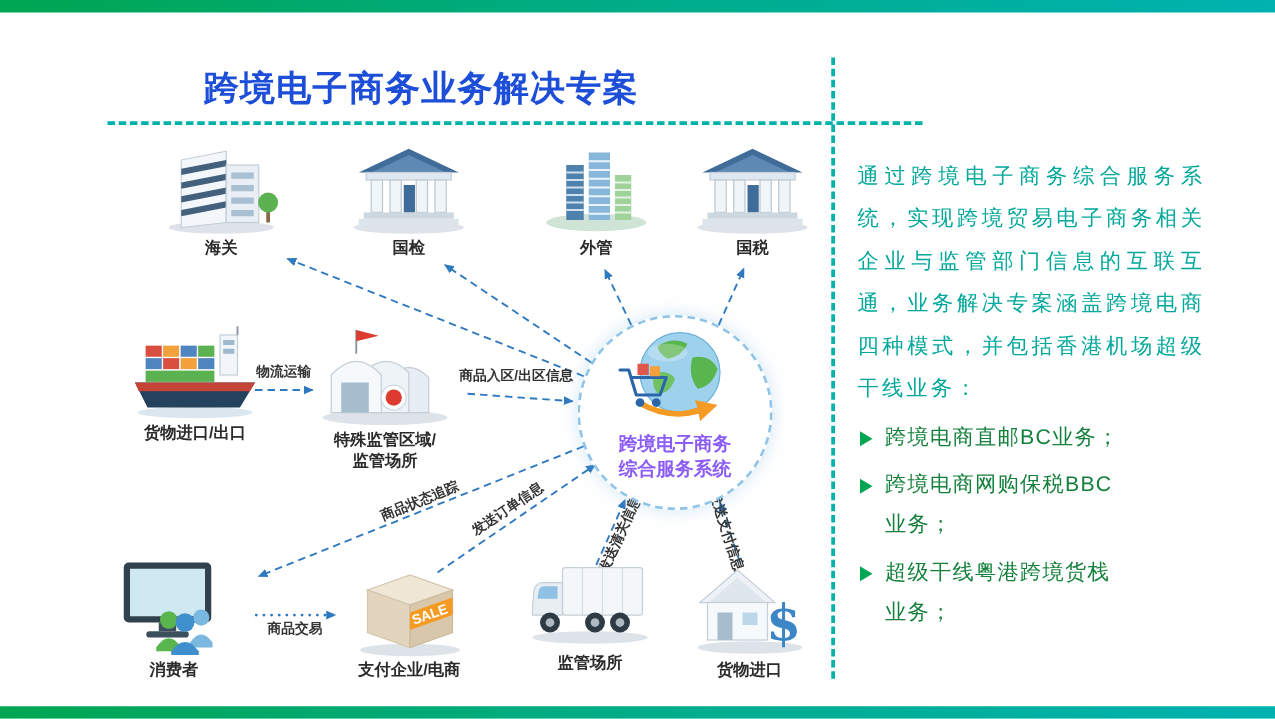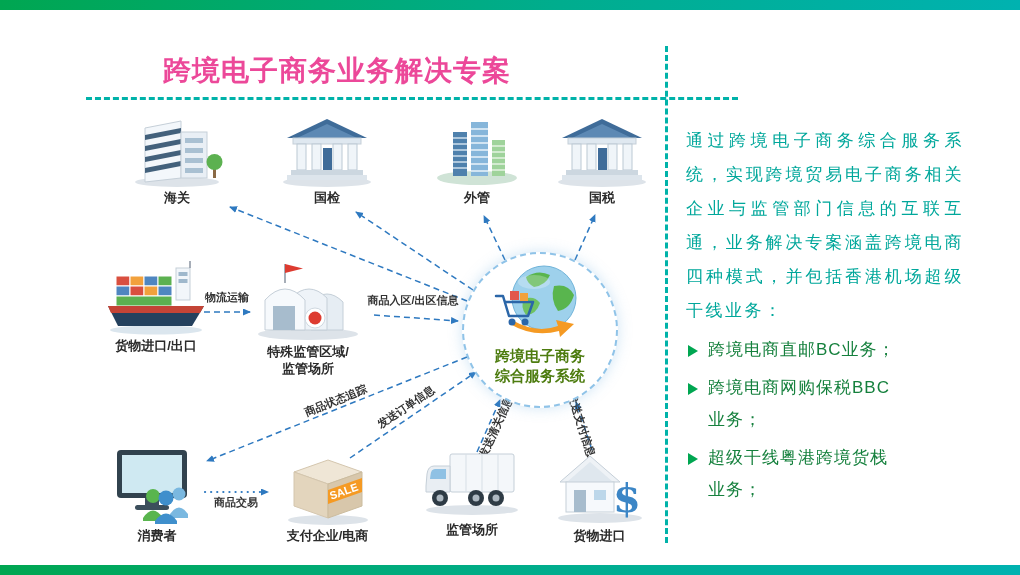--- a/index.html
+++ b/index.html
@@ -6,33 +6,33 @@
   html,body{width:1020px;height:575px}
   body{background:#fff;font-family:"Liberation Sans","DejaVu Sans",sans-serif;overflow:hidden}
   .page{position:relative;width:1020px;height:575px;background:#fff;overflow:hidden}
 
   .bar{position:absolute;left:0;width:100%;height:10px;
        background:linear-gradient(90deg,#00a651 0%,#00ad8e 55%,#00b2b0 100%)}
   .bar.top{top:0}
   .bar.bottom{bottom:0}
 
   .title{position:absolute;left:163px;top:52px;font-size:28px;font-weight:bold;
-         color:#ec4899;letter-spacing:1px;white-space:nowrap}
+         color:#1d4ed8;letter-spacing:1px;white-space:nowrap}
   .hr-dashed{position:absolute;left:86px;top:97px;width:652px;border-top:3px dashed #00b2a9}
   .vr-dashed{position:absolute;left:665px;top:46px;height:497px;border-left:3px dashed #00b2a9}
 
   .node{position:absolute;display:flex;flex-direction:column;align-items:center}
   .node-label{margin-top:2px;font-size:13px;font-weight:bold;color:#2b2b2b;
               text-align:right;line-height:1.3;white-space:nowrap}
 
   .hub{position:absolute;left:462px;top:252px;width:156px;height:156px;border-radius:50%;
        background:#fff;border:2px dashed #8fc3e8;display:flex;flex-direction:column;
        align-items:center;justify-content:flex-start;padding-top:6px;
        box-shadow:0 0 14px rgba(120,180,225,.35)}
-  .hub-label{font-size:15px;font-weight:bold;color:#4d7c0f;line-height:1.35;white-space:nowrap}
+  .hub-label{font-size:15px;font-weight:bold;color:#8b5cf6;line-height:1.35;white-space:nowrap}
 
   .arrows{position:absolute;left:0;top:0;width:1020px;height:575px;pointer-events:none}
   .edge{stroke:#2e79c0;stroke-width:1.5;fill:none;stroke-dasharray:6 4}
   .edge.dotted{stroke-dasharray:0.1 6;stroke-linecap:round;stroke-width:2.2}
   .edge-label{font-size:11px;font-weight:600;fill:#333;
               font-family:"Liberation Sans","DejaVu Sans",sans-serif}
 
   .panel{position:absolute;left:686px;top:124px;width:278px}
   .panel-paragraph{font-size:17px;line-height:34px;letter-spacing:2.5px;
                    color:#00a79b;text-align:justify}
@@ -233,21 +233,21 @@
       </g>
       <rect x="20" y="31" width="9" height="9" fill="#e2574c"></rect>
       <rect x="30" y="33" width="8" height="8" fill="#f2a13c"></rect>
       <circle cx="22" cy="62" r="3.5" fill="#2b66a8"></circle>
       <circle cx="35" cy="62" r="3.5" fill="#2b66a8"></circle>
     </svg>
     <div class="hub-label">跨境电子商务</div>
     <div class="hub-label">综合服务系统</div>
   </div>
 
-  <div class="node" style="left:102px;top:446px;width:110px">
+  <div class="node" style="left:84px;top:446px;width:110px">
     <svg width="96" height="80" viewBox="0 0 96 80">
       <rect x="8" y="4" width="70" height="48" rx="4" fill="#31424e"></rect>
       <rect x="13" y="9" width="60" height="38" fill="#cfe9f2"></rect>
       <rect x="36" y="52" width="14" height="7" fill="#3c4f5c"></rect>
       <rect x="26" y="59" width="34" height="5" rx="2.5" fill="#3c4f5c"></rect>
       <circle cx="70" cy="48" r="6.5" fill="#7ab8e0"></circle>
       <path d="M61,68 Q70,55 79,68 L79,72 L61,72 Z" fill="#7ab8e0"></path>
       <circle cx="44" cy="50" r="7" fill="#59b54e"></circle>
       <path d="M34,72 Q44,57 54,72 L54,75 L34,75 Z" fill="#59b54e"></path>
       <circle cx="57" cy="52" r="7.5" fill="#3f8fcc"></circle>

